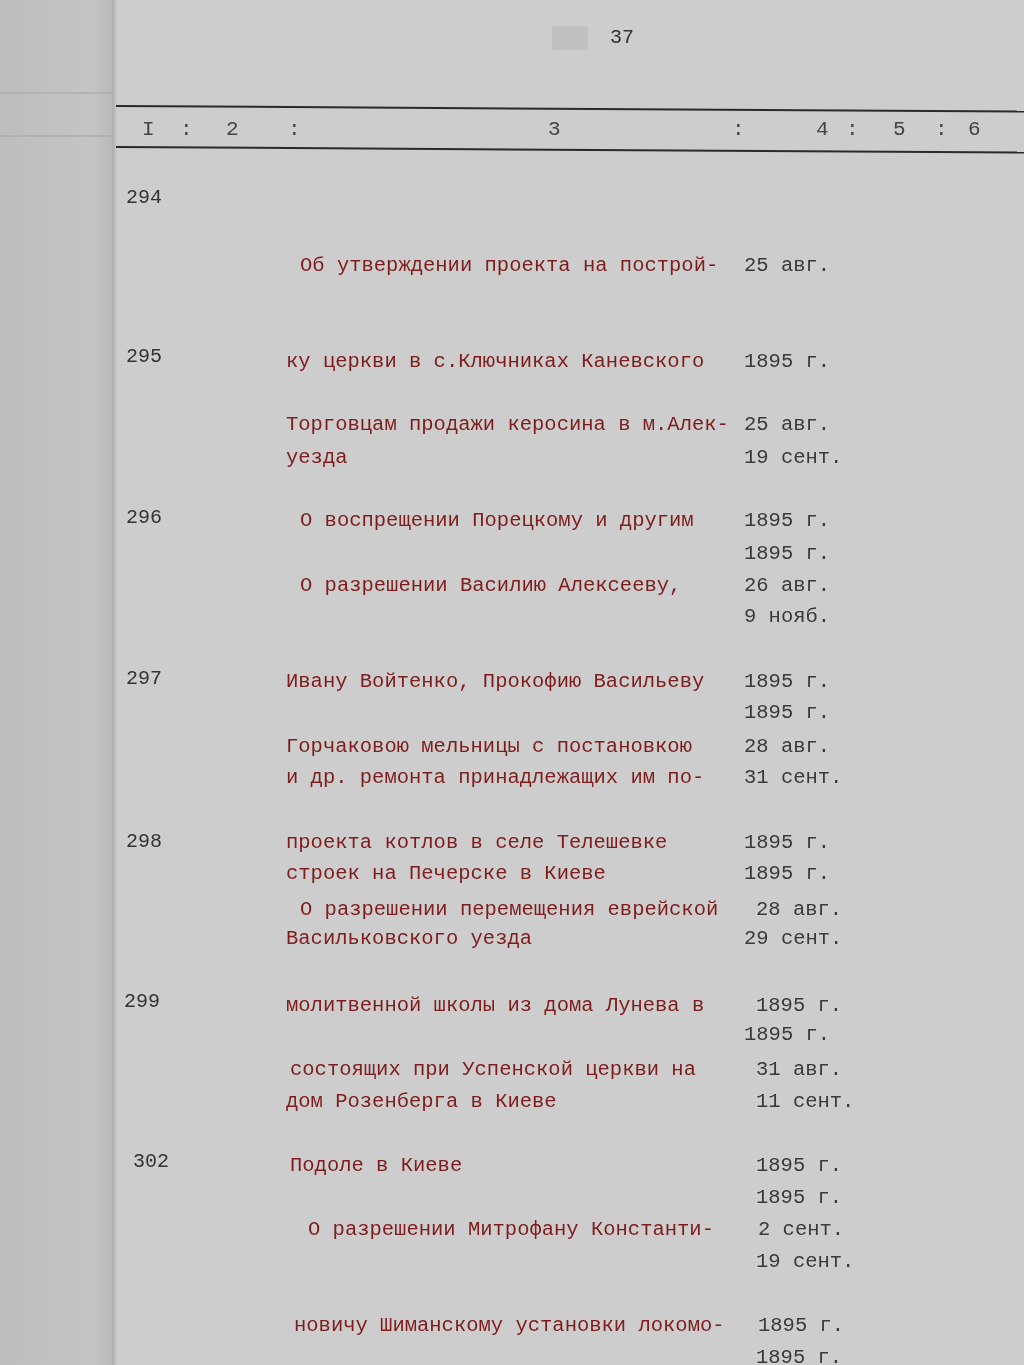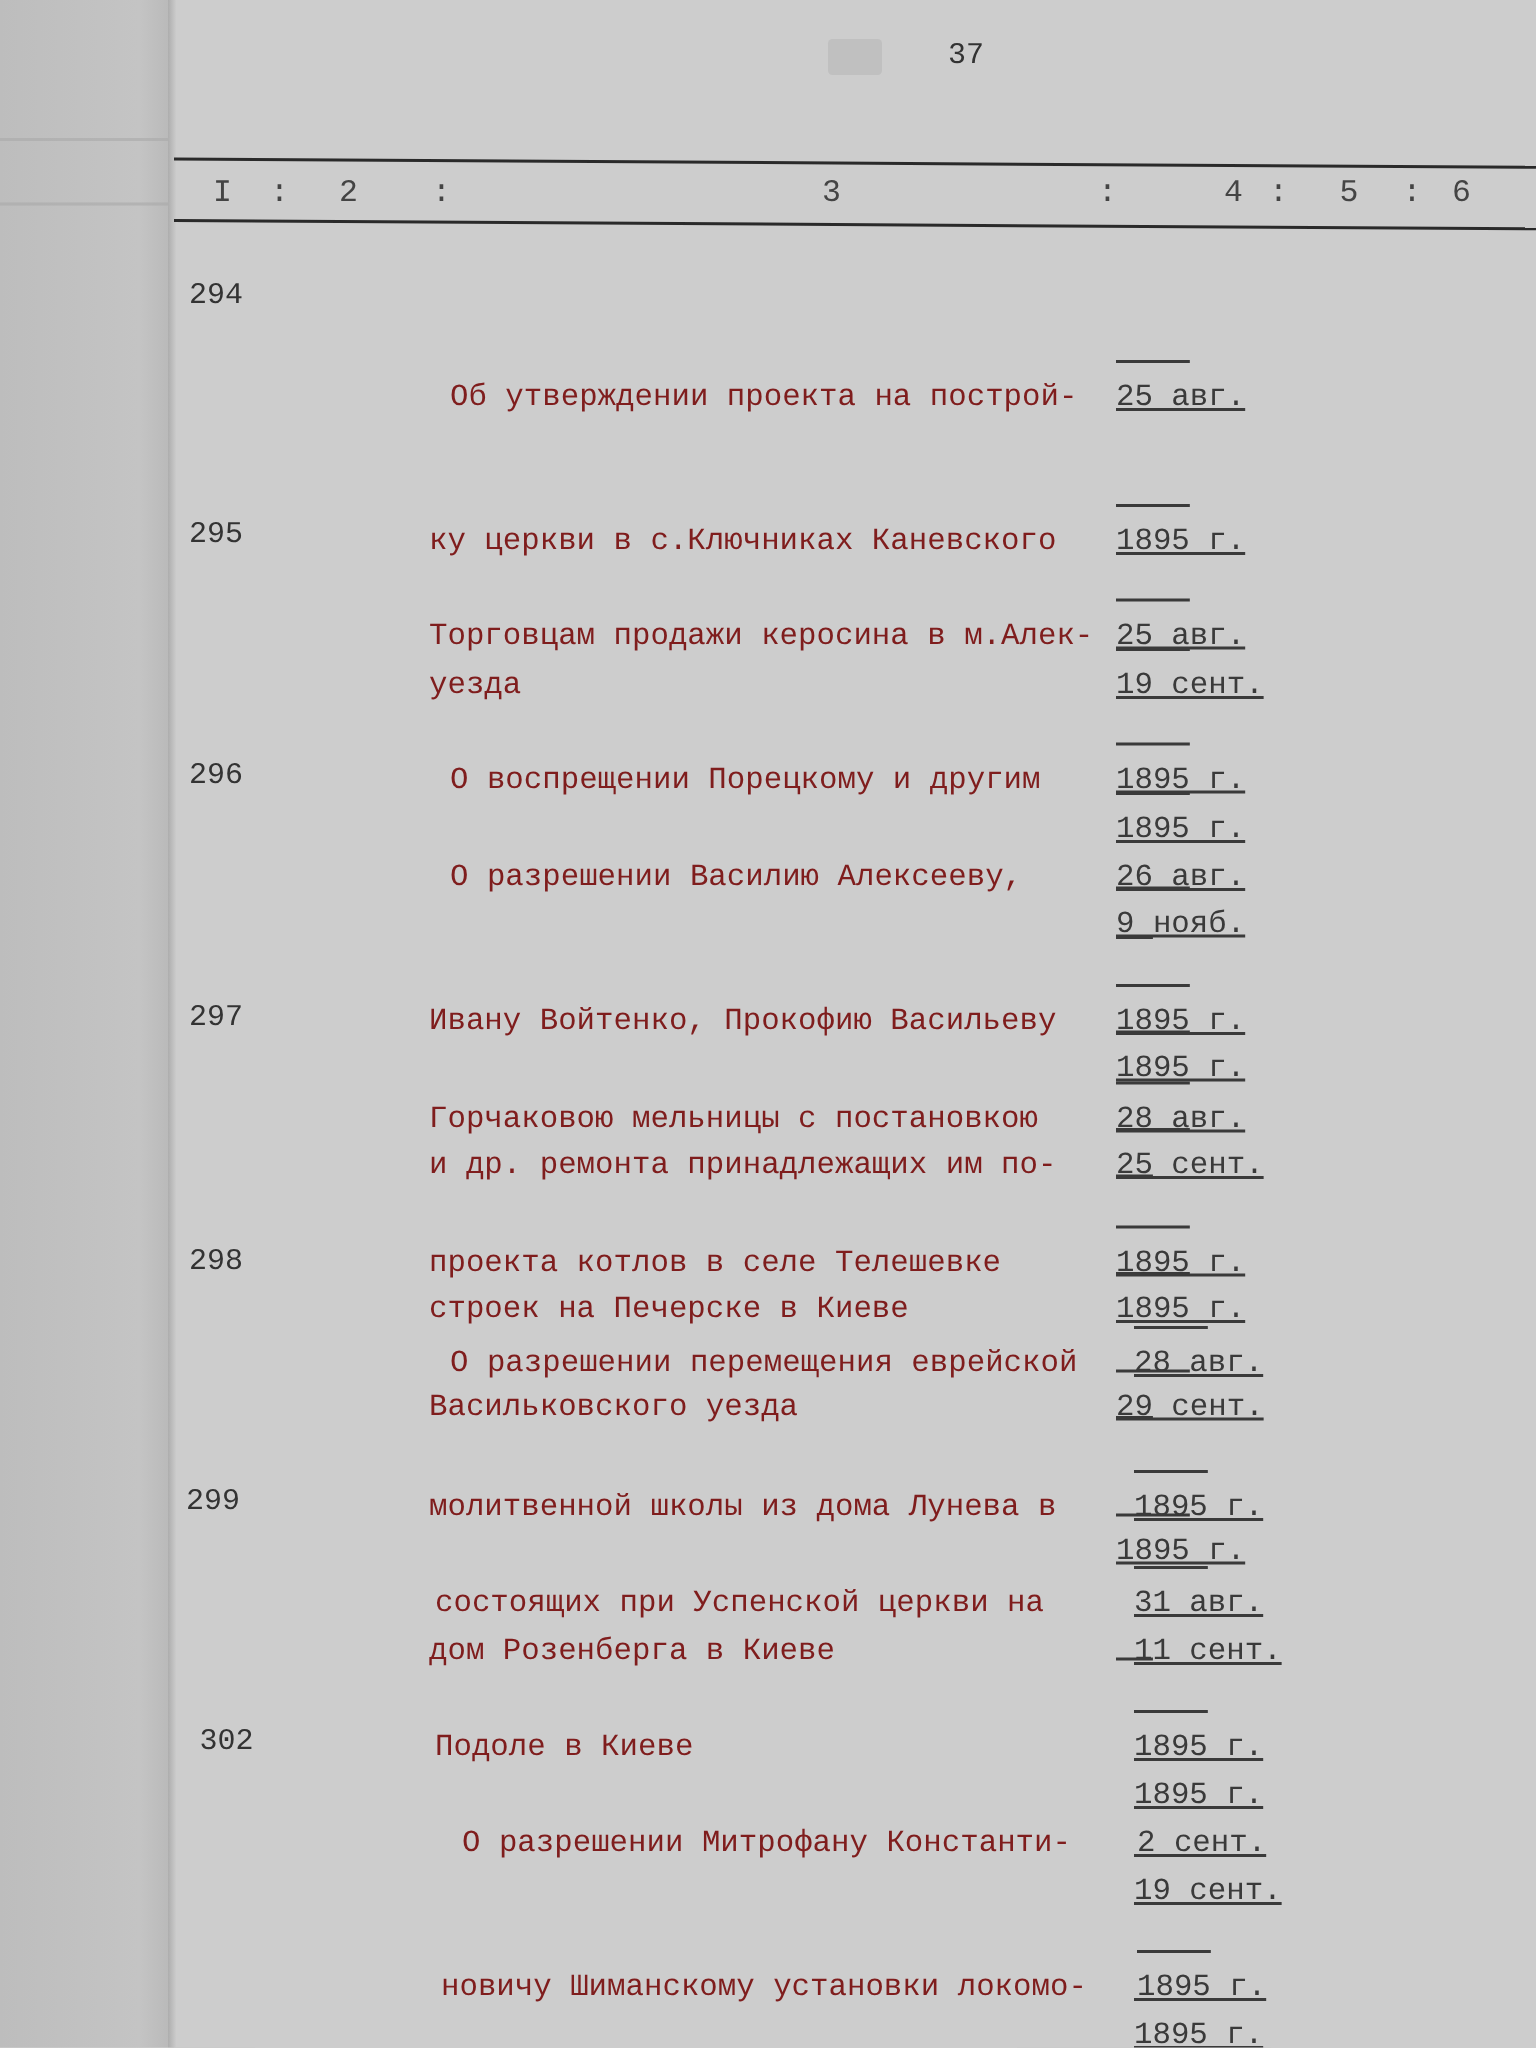--- a/index.html
+++ b/index.html
@@ -18,21 +18,21 @@
   }
   .gutter {
     position: absolute; left: 112px; top: 0; width: 6px; height: 1365px;
     background: linear-gradient(90deg, #adadad, #cfcfcf);
   }
   .page {
     position: absolute; left: 118px; top: 0; right: 0; height: 1365px;
     background: #cdcdcd;
   }
   .page-number {
-    position: absolute; left: 610px; top: 26px; font-size: 20px; color: #333; margin-left: 22px;
+    position: absolute; left: 610px; top: 26px; font-size: 20px; color: #333;
   }
   .smudge {
     position: absolute; left: 552px; top: 26px; width: 36px; height: 24px;
     background: #bdbdbd; border-radius: 3px; opacity: .8;
   }
   .rule {
     position: absolute; left: 116px; right: 0; height: 2px; background: #2a2a2a;
   }
   .rule.top { top: 105px; transform: rotate(0.35deg); transform-origin: left; }
   .rule.bottom { top: 146px; transform: rotate(0.35deg); transform-origin: left; }
@@ -42,21 +42,21 @@
   .entry { position: absolute; left: 0; width: 1024px; }
   .entry .num {
     position: absolute; left: 126px; top: 0; font-size: 20px; color: #333;
   }
   .entry .title {
     position: absolute; left: 286px; top: 0; width: 470px;
     font-size: 20.5px; line-height: 32px; color: #7f1d1d; white-space: pre;
   }
   .entry .dates {
     position: absolute; left: 744px; top: 0; width: 120px;
-    font-size: 20.5px; line-height: 32px; color: #3a3a3a; white-space: pre; text-decoration: underline;
+    font-size: 20.5px; line-height: 32px; color: #3a3a3a; white-space: pre;
   }
 </style>
 </head>
 <body>
 
 <div class="left-page">
   <div class="ghost-line" style="top:92px"></div>
   <div class="ghost-line" style="top:135px"></div>
 </div>
 <div class="gutter"></div>
@@ -115,21 +115,21 @@
   <span class="num">296</span>
   <div class="title">
     <div style="padding-left:14px">О разрешении Василию Алексееву,</div>
     <div>Ивану Войтенко, Прокофию Васильеву</div>
     <div>и др. ремонта принадлежащих им по-</div>
     <div>строек на Печерске в Киеве</div>
   </div>
   <div class="dates">
     <div>26 авг.</div>
     <div>1895 г.</div>
-    <div>25 сент.</div>
+    <div>31 сент.</div>
     <div>1895 г.</div>
   </div>
 </div>
 
 <div class="entry" style="top:667px">
   <span class="num">297</span>
   <div class="title">
     <div>Горчаковою мельницы с постановкою</div>
     <div>проекта котлов в селе Телешевке</div>
     <div>Васильковского уезда</div>

